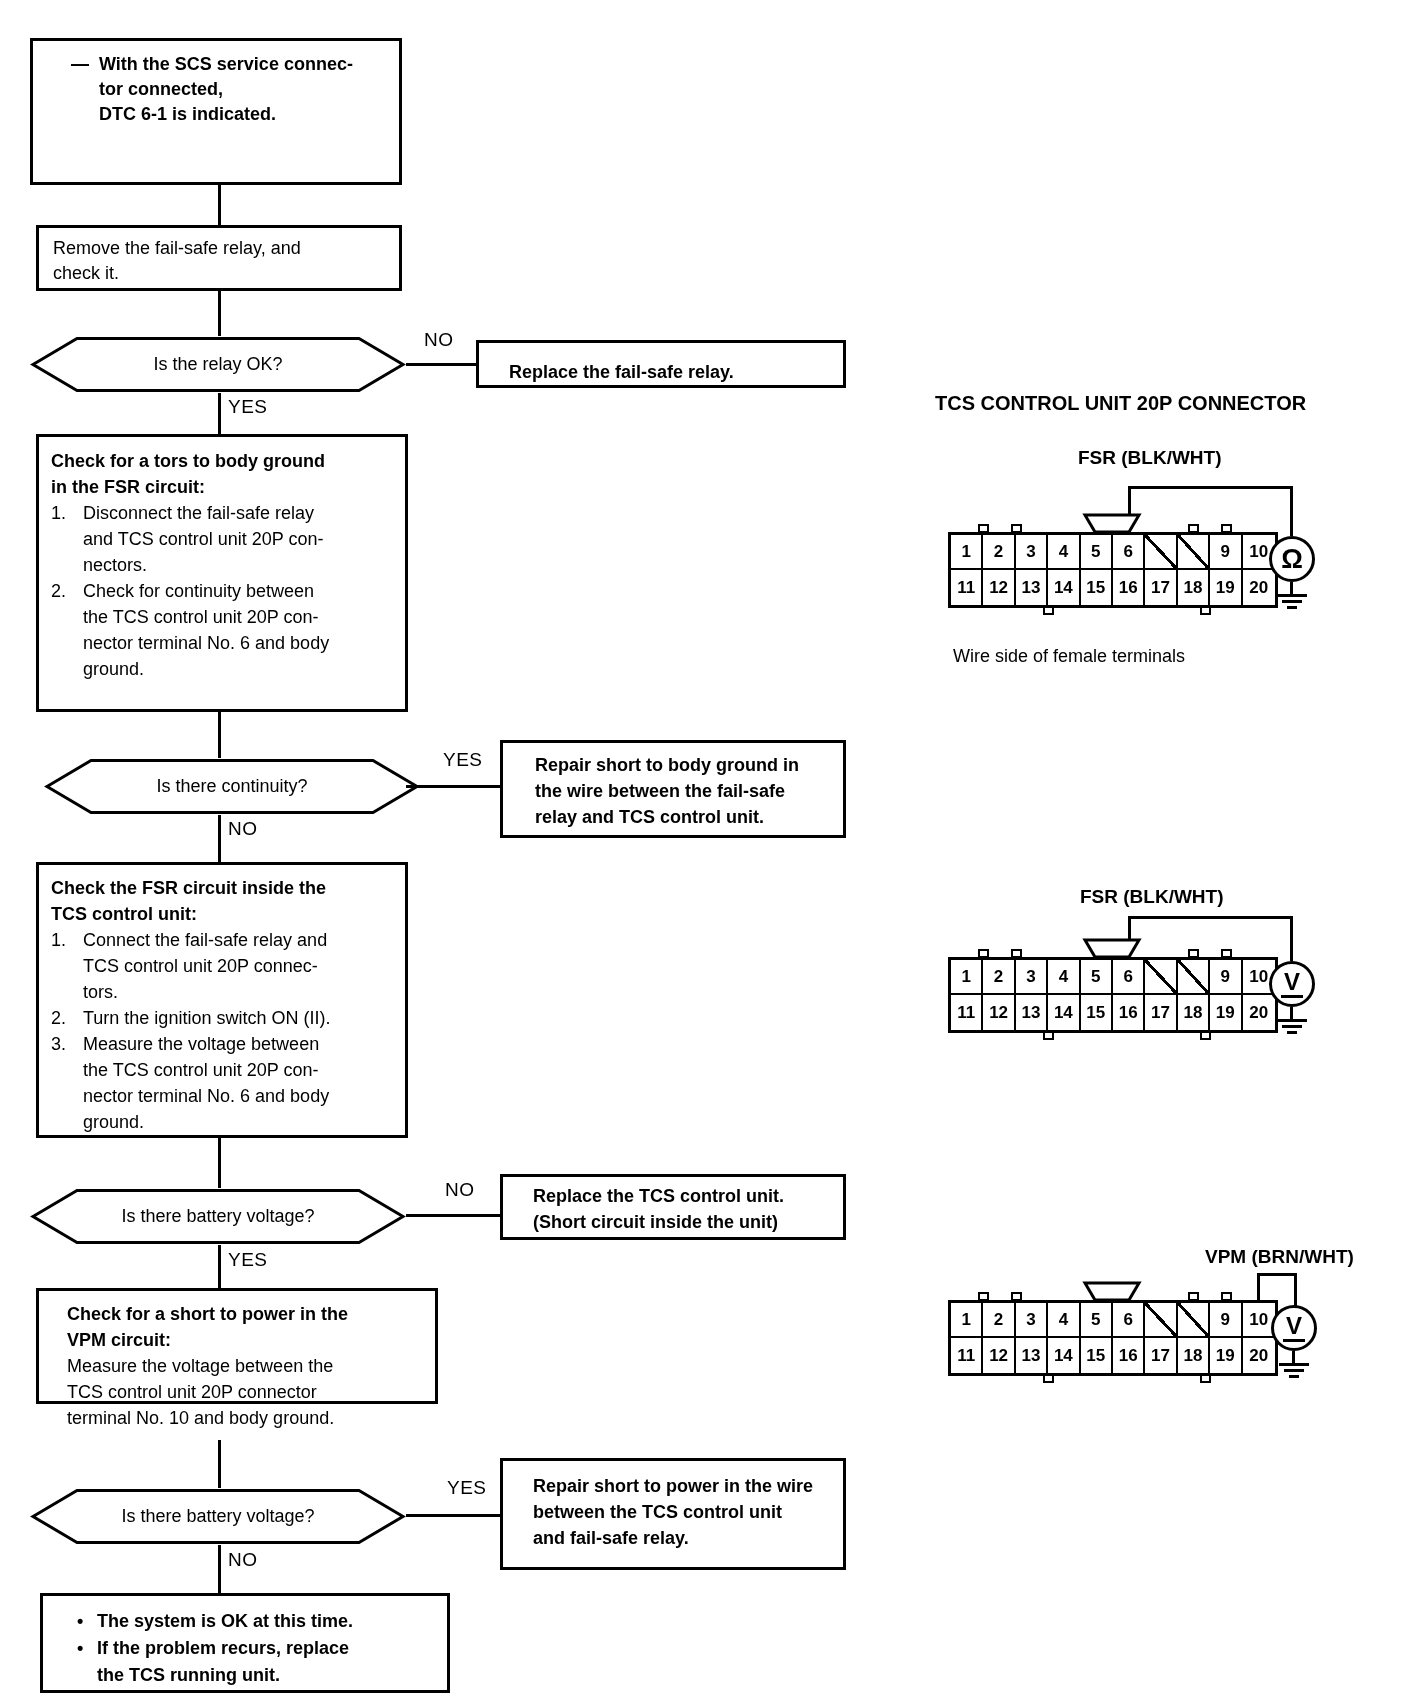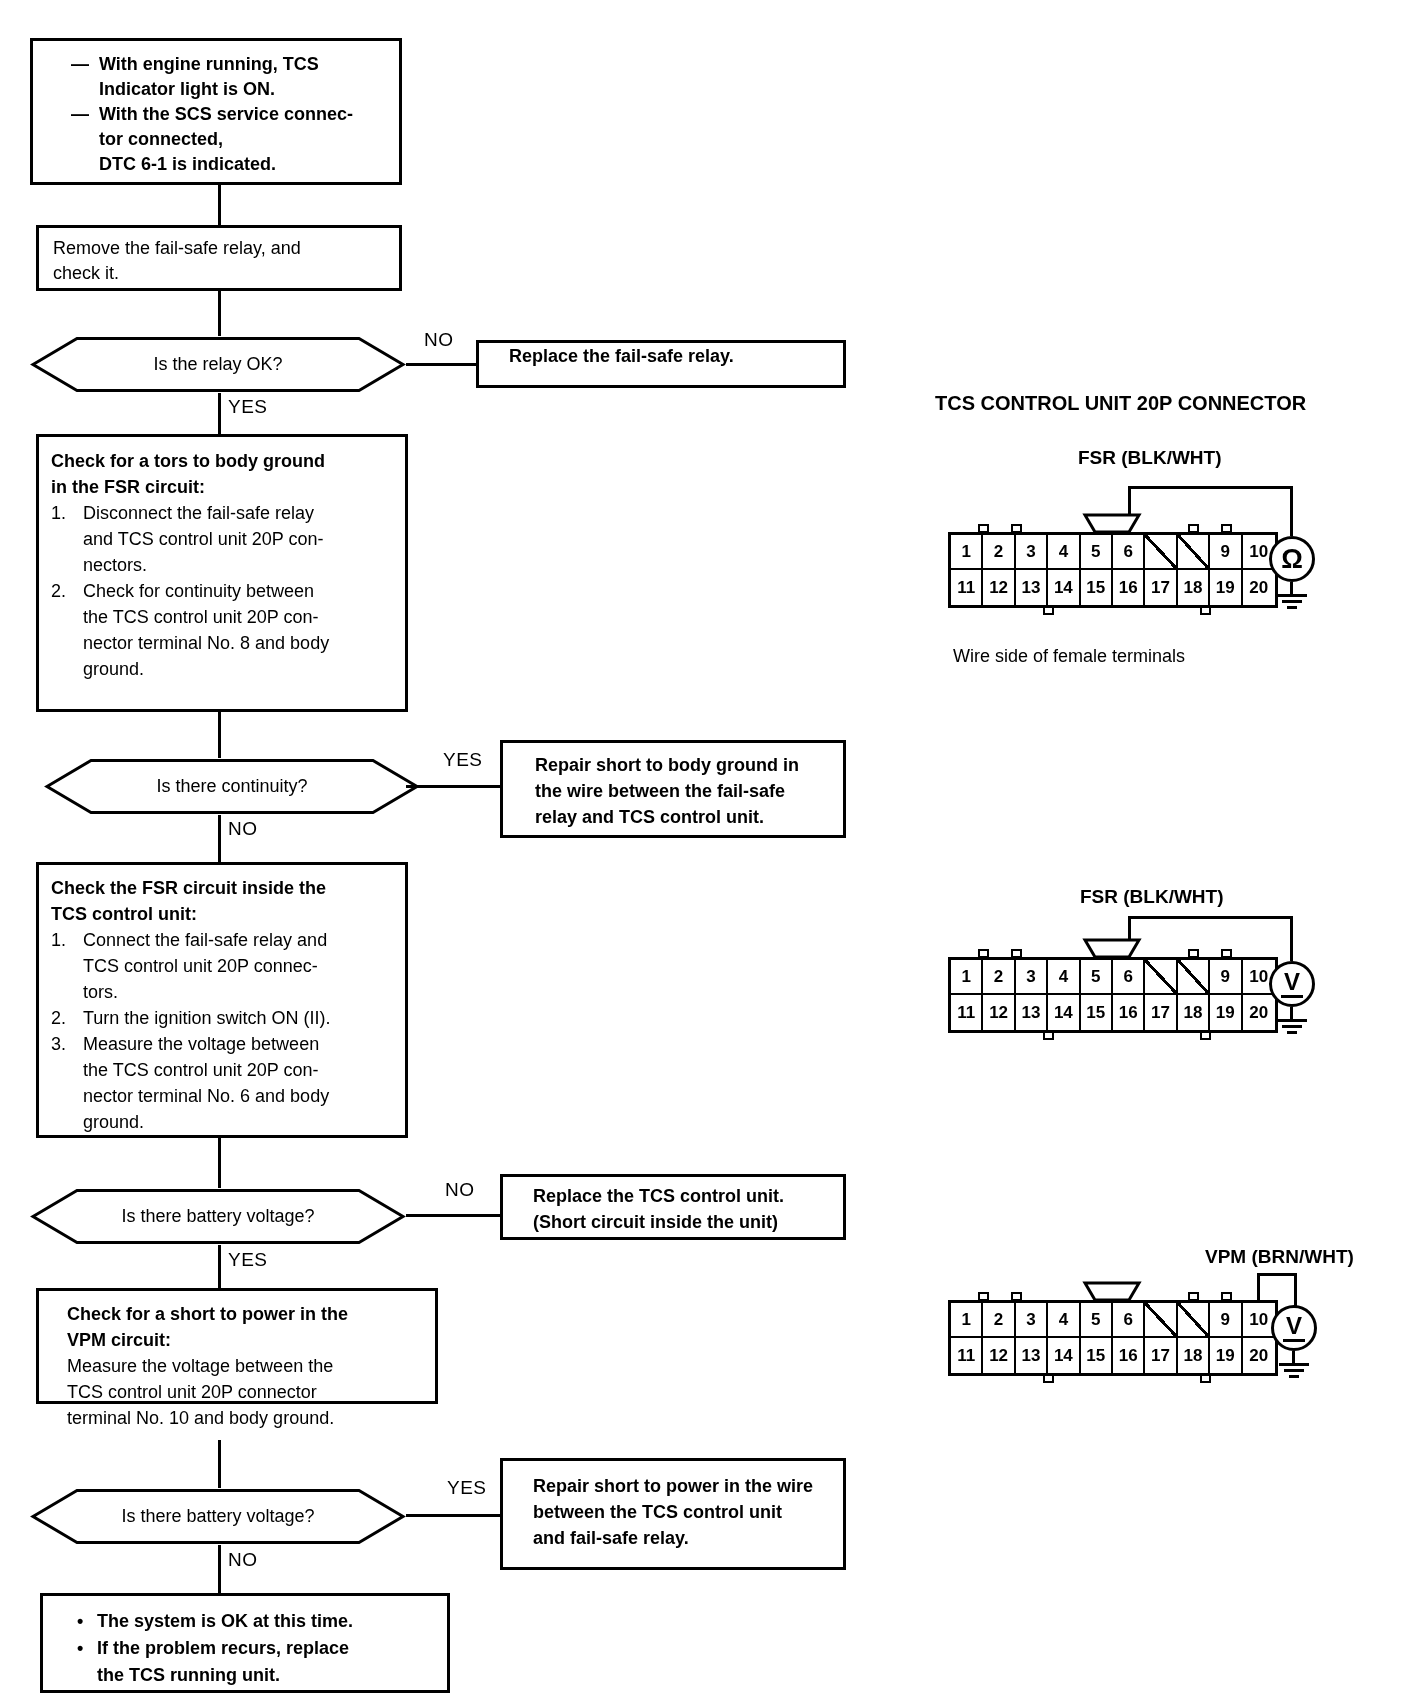--- a/index.html
+++ b/index.html
@@ -45,22 +45,20 @@
   .gnd .b3{left:10px;top:24px;width:10px;height:3px}
 </style>
 </head>
 <body>
 
 <div id="page">
 
   <div class="box b" style="left:30px;top:38px;width:372px;height:147px;padding:11px 10px 8px 38px;line-height:25px">
     <div class="item">
       <span class="pre">—</span>
-      <span class="t">With engine running, TCS
-Indicator light is ON.</span>
     </div>
     <div class="item">
       <span class="pre">—</span>
       <span class="t">With the SCS service connec-
 tor connected,
 DTC 6-1 is indicated.</span>
     </div>
   </div>
 
   <div class="ln" style="left:218px;top:185px;width:3px;height:40px"></div>
@@ -73,40 +71,40 @@
   <div class="ln" style="left:218px;top:291px;width:3px;height:45px"></div>
 
   <div class="dia" style="left:30px;top:336px">
     <svg viewBox="0 0 376 57">
       <polygon points="3,28.5 47,2.5 329,2.5 373,28.5 329,54.5 47,54.5" fill="#fff" stroke="#000" stroke-width="3"></polygon>
     </svg>
     <div class="lbl">Is the relay OK?</div>
   </div>
   <div class="ln" style="left:406px;top:363px;width:70px;height:3px"></div>
   <div class="edge-label" style="left:424px;top:329px">NO</div>
-  <div class="box b" style="left:476px;top:340px;width:370px;height:48px;display:flex;align-items:flex-start;padding-left:30px">
+  <div class="box b" style="left:476px;top:340px;width:370px;height:48px;display:flex;align-items:flex-end;padding-left:30px">
     <span class="t">Replace the fail-safe relay.</span>
   </div>
   <div class="edge-label" style="left:228px;top:396px">YES</div>
   <div class="ln" style="left:218px;top:393px;width:3px;height:41px"></div>
 
   <div class="box" style="left:36px;top:434px;width:372px;height:278px;padding:11px 10px 8px 12px">
     <div class="b t">Check for a tors to body ground
 in the FSR circuit:</div>
     <div class="step">
       <span class="num">1.</span>
       <span class="st t">Disconnect the fail-safe relay
 and TCS control unit 20P con-
 nectors.</span>
     </div>
     <div class="step">
       <span class="num">2.</span>
       <span class="st t">Check for continuity between
 the TCS control unit 20P con-
-nector terminal No. 8 and body
+nector terminal No. 6 and body
 ground.</span>
     </div>
   </div>
 
   <div class="ln" style="left:218px;top:712px;width:3px;height:46px"></div>
 
   <div class="dia" style="left:44px;top:758px">
     <svg viewBox="0 0 376 57">
       <polygon points="3,28.5 47,2.5 329,2.5 373,28.5 329,54.5 47,54.5" fill="#fff" stroke="#000" stroke-width="3"></polygon>
     </svg>

